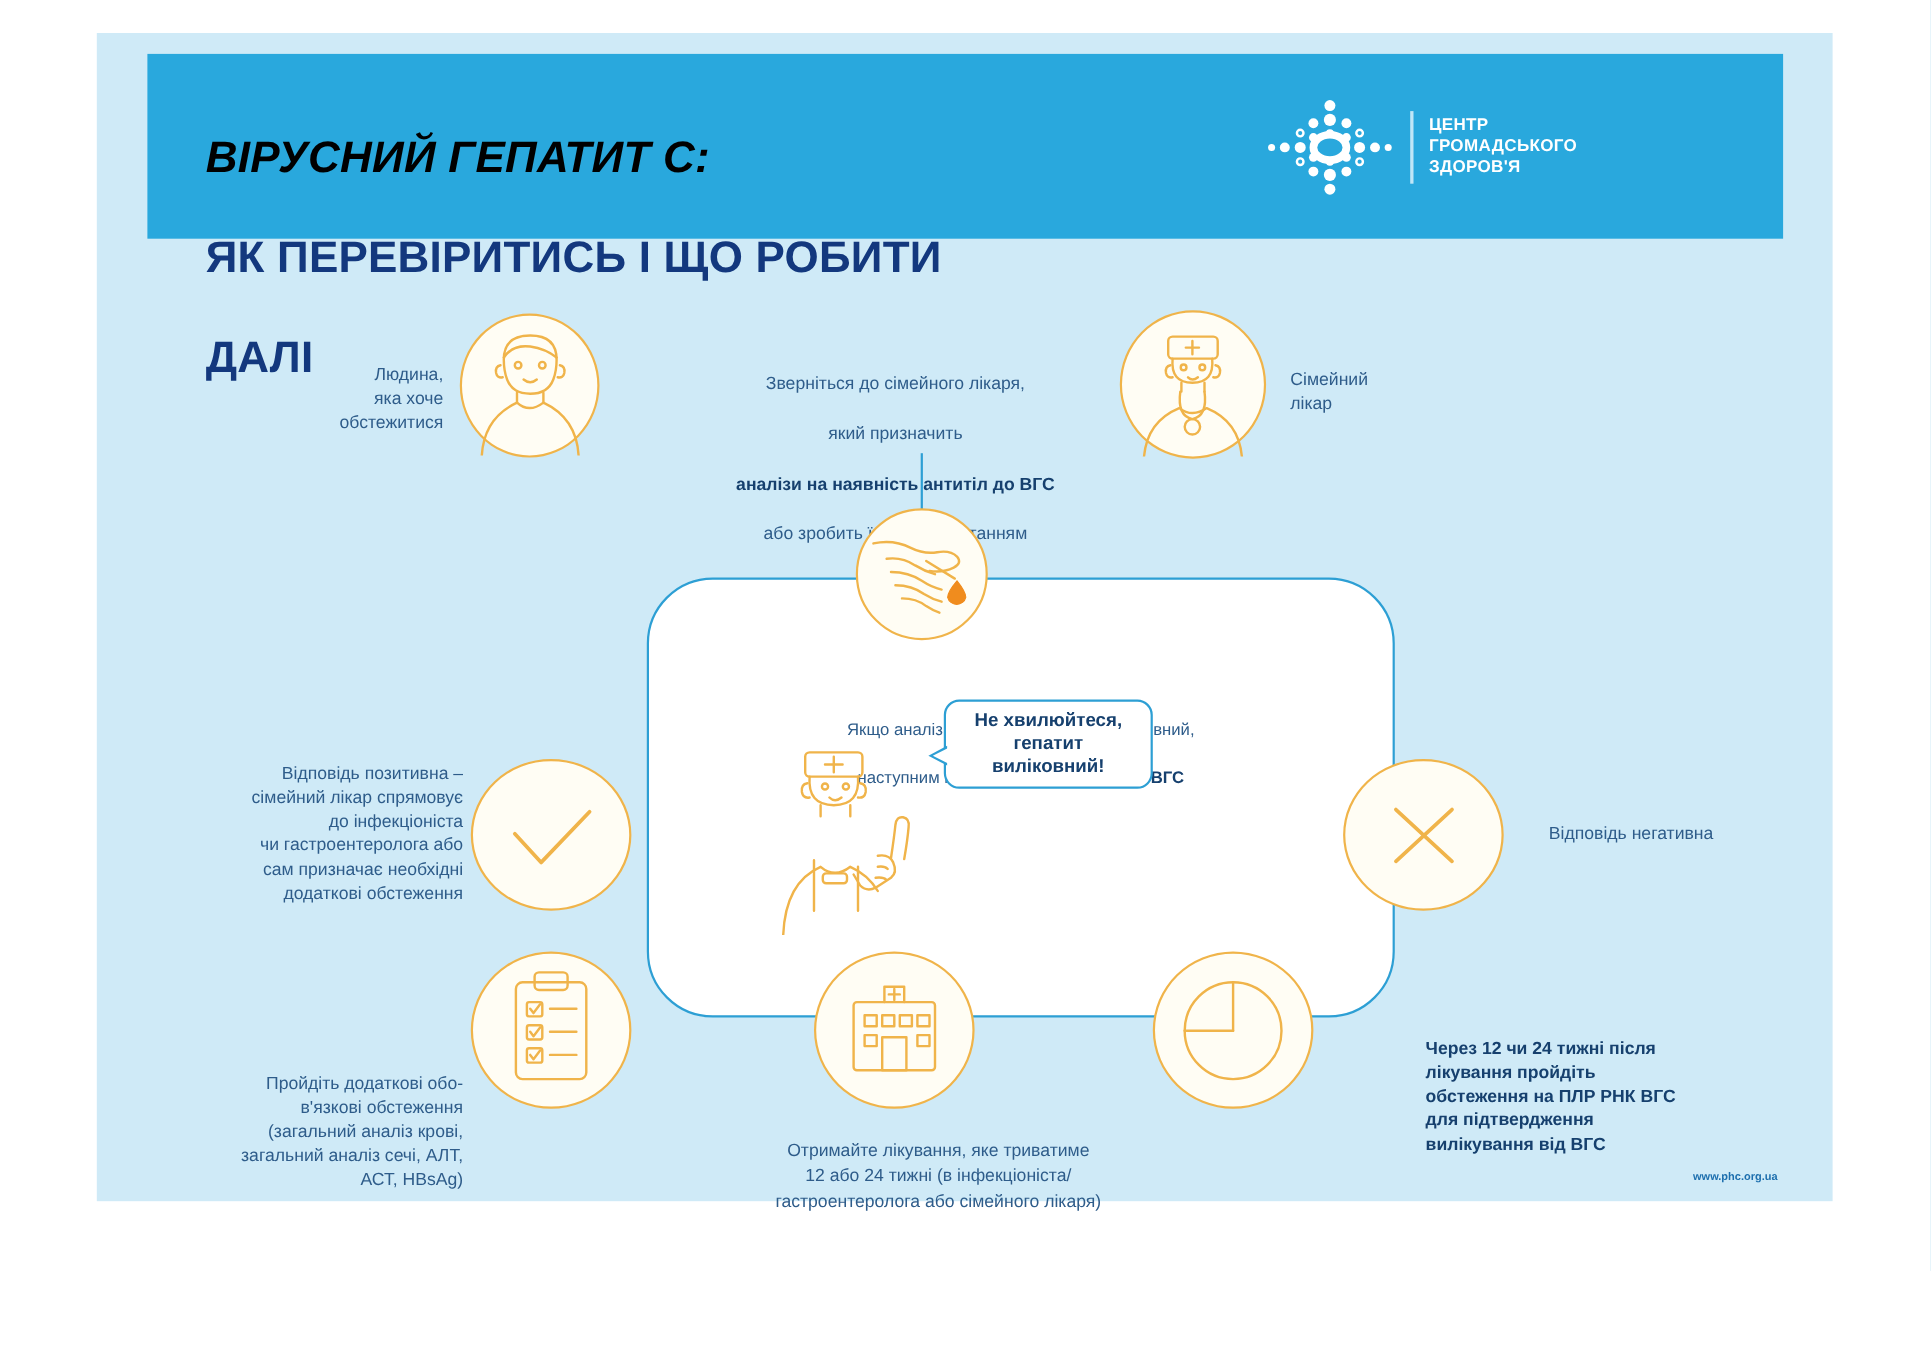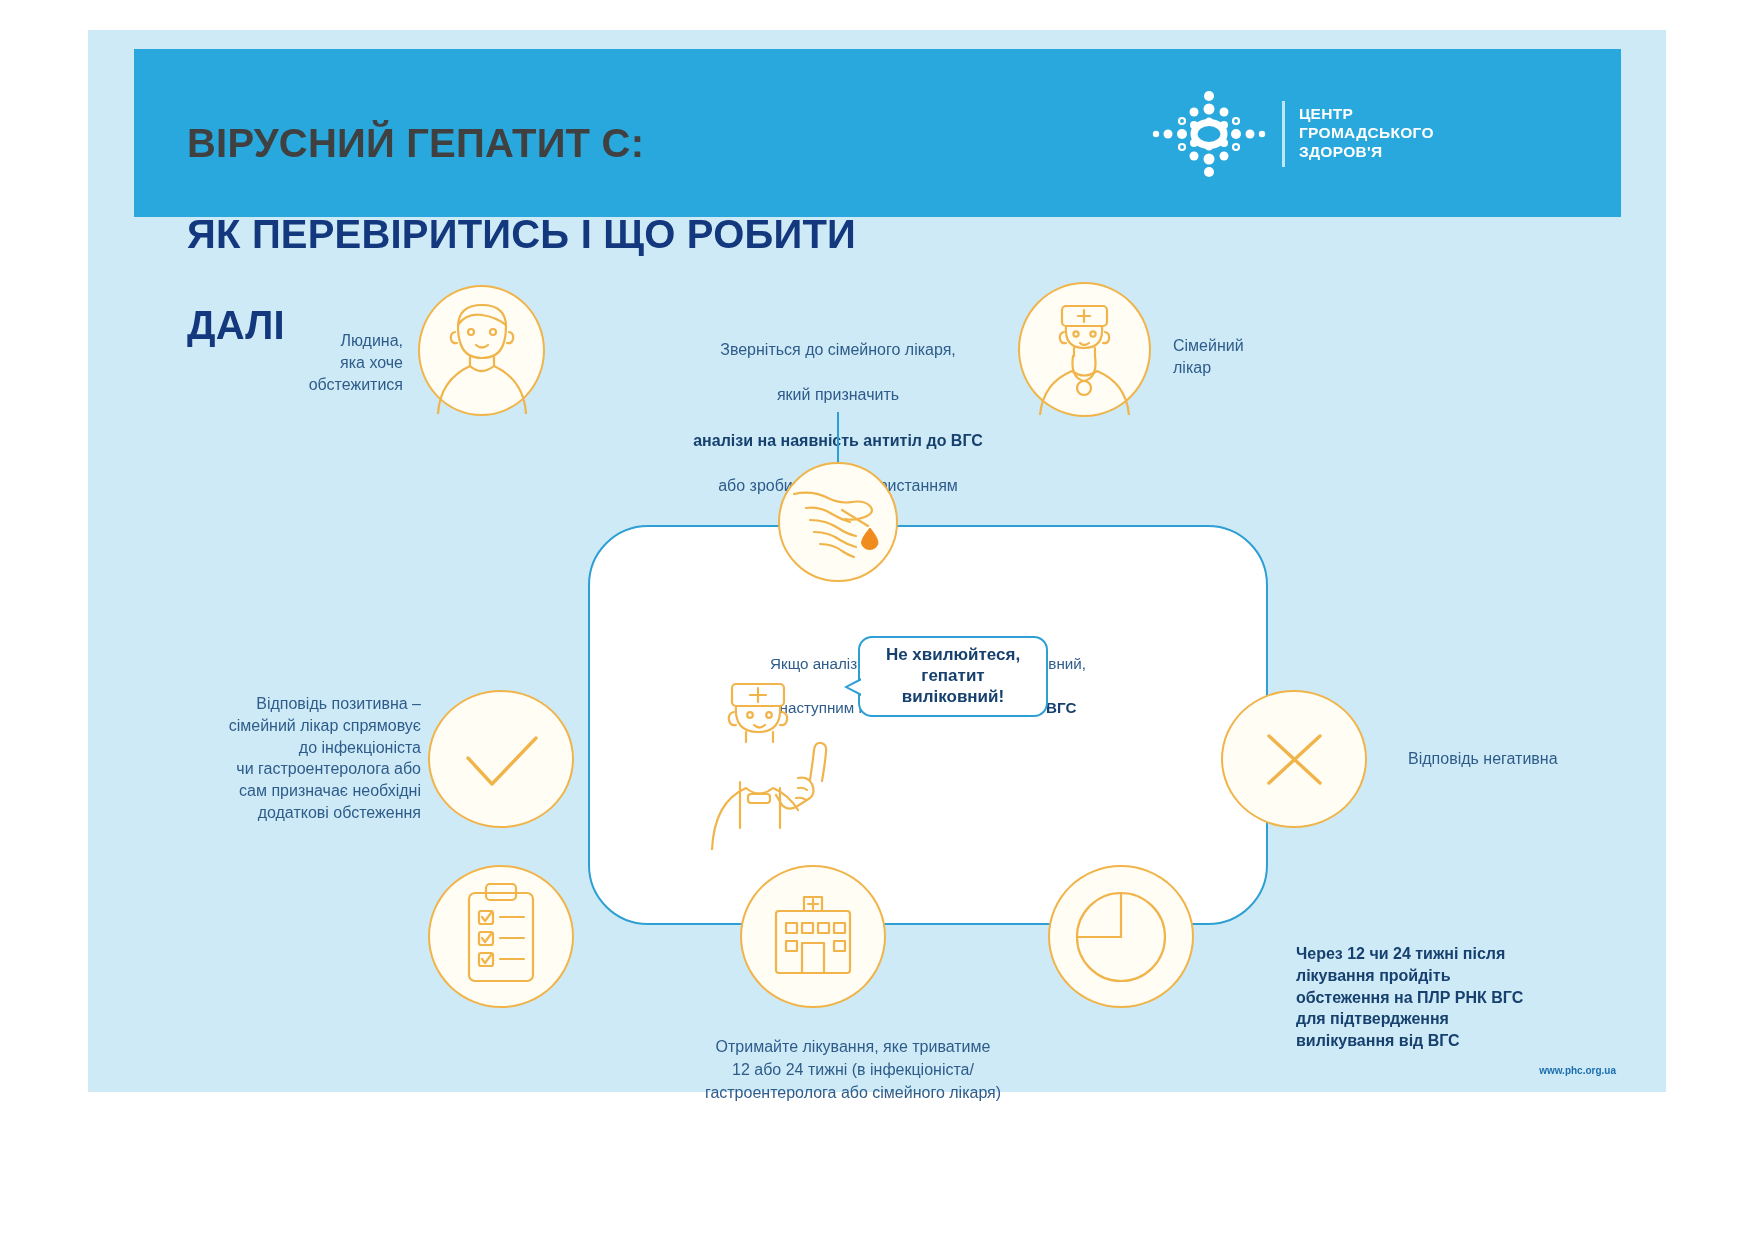--- a/index.html
+++ b/index.html
@@ -21,21 +21,21 @@
     background:#29a8dd;
   }
   .title{
     position:absolute;left:53px;top:26px;
     line-height:1.14;
     font-weight:bold;
     font-size:40px;
     letter-spacing:.2px;
     white-space:pre-line;
   }
-  .title .l1{color:#404040;display:block;}
+  .title .l1{color:#000000;display:block;font-style:italic;}
   .title .l2{color:#13387e;display:block;}
   .title .l3{color:#13387e;display:block;}
   
   .logo{
     position:absolute;left:1010px;top:32px;
     width:430px;height:105px;
     display:flex;align-items:center;
   }
   .logo-mark{position:relative;width:130px;height:92px;flex:0 0 auto;}
   .logo-divider{
@@ -174,21 +174,21 @@
         <path d="M89 45 q5 1 4 7 q-1 5 -6 4"></path>
         <path d="M50 70 l0 9 M74 70 l0 9"></path>
         <path d="M18 127 q2 -34 32 -48 q11 10 24 0 q30 14 32 48"></path>
       </g>
     </svg>
   </div>
   <div class="tx r" style="left:140px;top:300px;width:175px;">Людина,
 яка хоче
 обстежитися</div>
 
-  <div class="tx c" style="left:555px;top:286px;width:390px;line-height:1.42;">
+  <div class="tx c" style="left:531px;top:286px;width:390px;line-height:1.42;">
     <span>Зверніться до сімейного лікаря,</span><br>
     <span>який призначить</span><br>
     <b>аналізи на наявність антитіл до ВГС</b><br>
     <span>або зробить їх із використанням</span><br>
     <span>швидких тестів</span>
   </div>
 
   <div class="circ" style="left:930px;top:252px;width:133px;height:135px;">
     <svg width="129" height="131" viewBox="0 0 129 131">
       <g fill="none" stroke="#f0b44a" stroke-width="2.2" stroke-linecap="round" stroke-linejoin="round">
@@ -291,20 +291,25 @@
         <rect x="49" y="44" width="14" height="13" rx="2"></rect>
         <rect x="49" y="65" width="14" height="13" rx="2"></rect>
         <rect x="49" y="86" width="14" height="13" rx="2"></rect>
         <path d="M52 50 l3 4 l6 -8"></path>
         <path d="M52 71 l3 4 l6 -8"></path>
         <path d="M52 92 l3 4 l6 -8"></path>
         <path d="M70 50 l24 0 M70 71 l24 0 M70 92 l24 0"></path>
       </g>
     </svg>
   </div>
+  <div class="tx r" style="left:95px;top:945px;width:238px;">Пройдіть додаткові обо-
+в'язкові обстеження
+(загальний аналіз крові,
+загальний аналіз сечі, АЛТ,
+АСТ, HBsAg)</div>
 
   <div class="circ" style="left:652px;top:835px;width:146px;height:143px;">
     <svg width="142" height="139" viewBox="0 0 142 139">
       <g fill="none" stroke="#f0b44a" stroke-width="2.2" stroke-linecap="round" stroke-linejoin="round">
         <rect x="34" y="44" width="74" height="62" rx="3"></rect>
         <path d="M62 44 l0 -14 l18 0 l0 14"></path>
         <path d="M71 32 l0 10 M66 37 l10 0"></path>
         <rect x="44" y="56" width="11" height="10"></rect>
         <rect x="60" y="56" width="11" height="10"></rect>
         <rect x="76" y="56" width="11" height="10"></rect>

